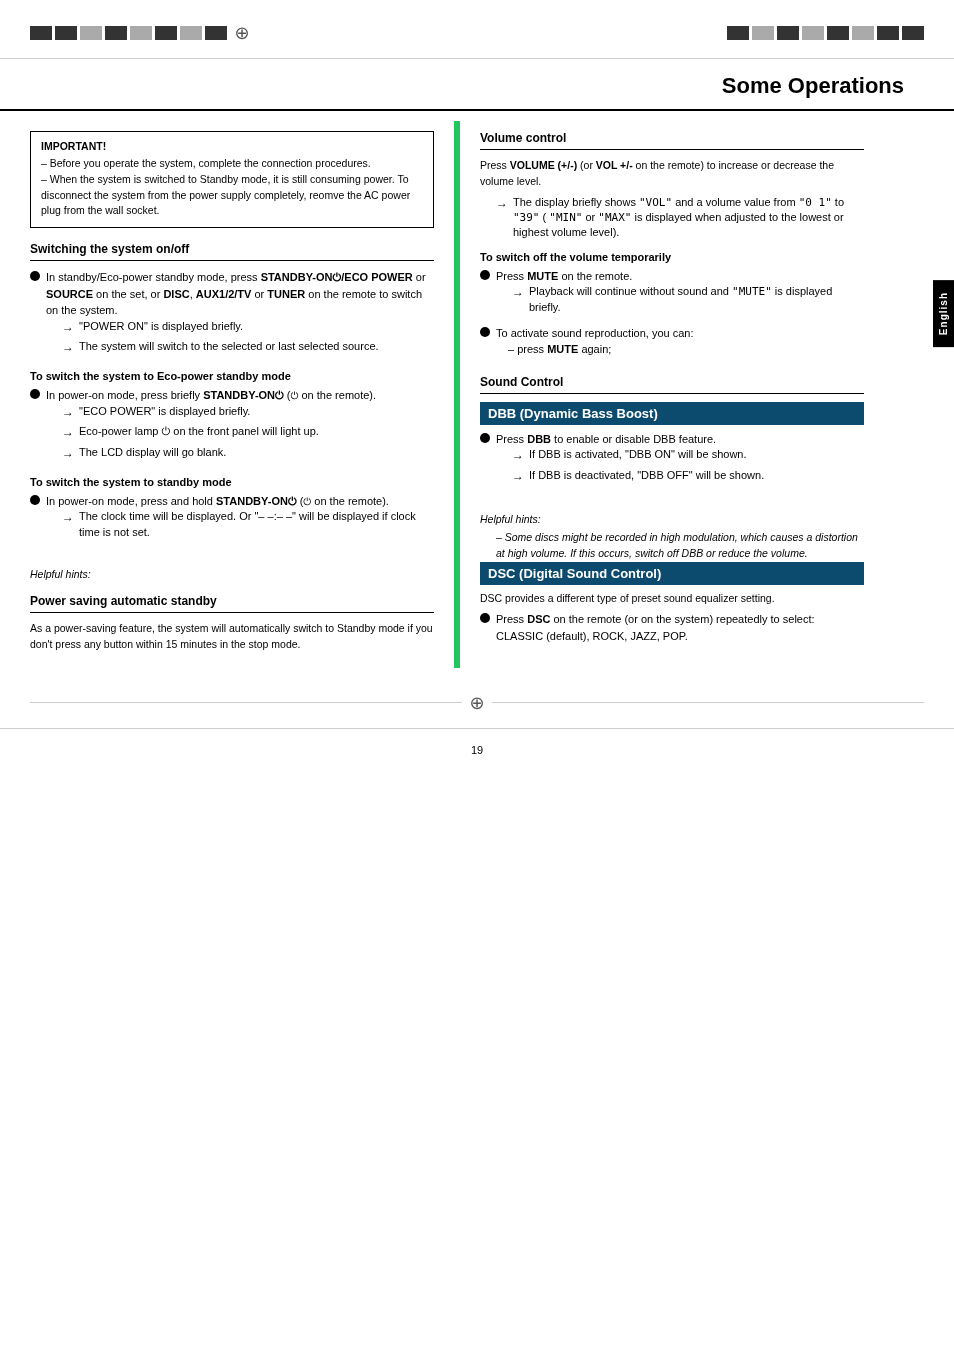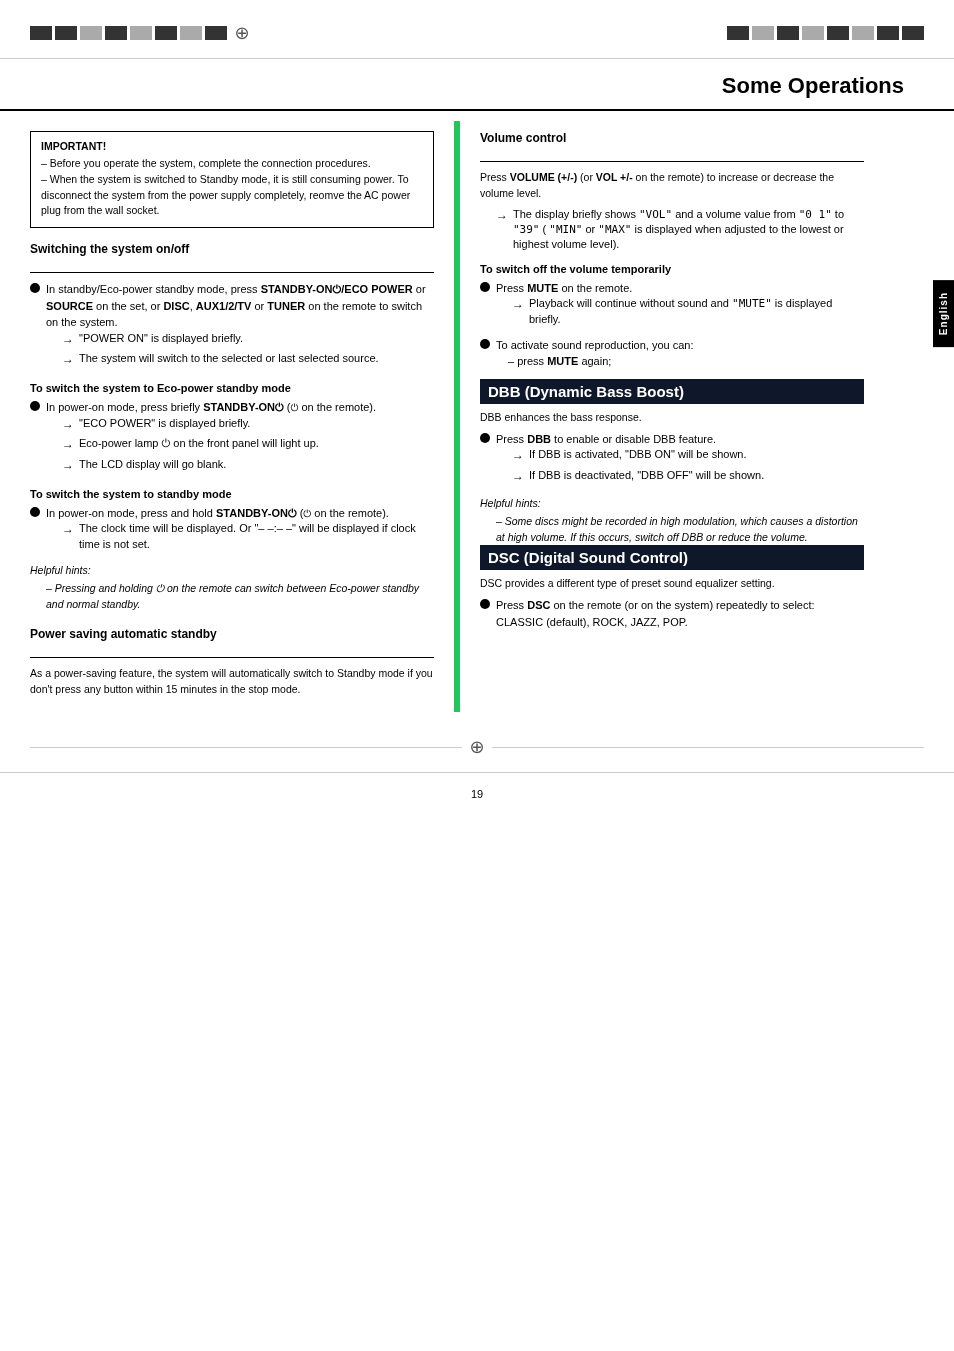--- a/index.html
+++ b/index.html
@@ -96,33 +96,33 @@
     }
     .important-box p {
       line-height: 1.5;
     }
 
     
     .section-header {
       font-size: 12px;
       font-weight: bold;
       border-bottom: 1px solid #000;
-      padding-bottom: 16px;
+      padding-bottom: 4px;
       margin-bottom: 8px;
       margin-top: 14px;
     }
     .section-header.first {
       margin-top: 0;
     }
 
     
     .subsection-box {
-      background: #0f172a;
+      background: #0c4a6e;
       color: #fff;
-      font-size: 15px;
+      font-size: 13px;
       font-weight: bold;
       padding: 4px 8px;
       margin-bottom: 6px;
     }
 
     
     .bullet-item {
       display: flex;
       gap: 6px;
       margin-bottom: 6px;
@@ -171,21 +171,21 @@
       margin-bottom: 3px;
       line-height: 1.5;
     }
     .dash-item::before {
       content: '– ';
     }
 
     
     .helpful-hints {
       font-style: italic;
-      margin-top: 8px;
+      margin-top: 24px;
       margin-bottom: 5px;
       font-size: 10.5px;
     }
     .helpful-hints-content {
       font-style: italic;
       font-size: 10.5px;
       line-height: 1.5;
     }
 
     
@@ -328,23 +328,20 @@
       <div class="bullet-content">
         In power-on mode, press and hold <b>STANDBY-ON⏻</b> (<span class="power-sym">⏻</span> on the remote).
         <div class="arrow-item">
           <span class="arrow-sym">→</span>
           <span>The clock time will be displayed. Or "– –:– –" will be displayed if clock time is not set.</span>
         </div>
       </div>
     </div>
 
     <div class="helpful-hints">Helpful hints:</div>
-    <div class="helpful-hints-content indent">
-      – Pressing and holding ⏻ on the remote can switch between Eco-power standby and normal standby.
-    </div>
 
     <div class="section-header">Power saving automatic standby</div>
     <div class="content-text">
       As a power-saving feature, the system will automatically switch to Standby mode if you don't press any button within 15 minutes in the stop mode.
     </div>
 
   </div>
 
   <div class="right-column">
 
@@ -373,24 +370,24 @@
     </div>
 
     <div class="bullet-item">
       <div class="bullet-dot"></div>
       <div class="bullet-content">
         To activate sound reproduction, you can:
         <div class="dash-item">press <b>MUTE</b> again;</div>
       </div>
     </div>
 
+    <div class="section-header">Sound Control</div>
 
     <div class="subsection-box">DBB (Dynamic Bass Boost)</div>
 
-    <div class="content-text">DBB enhances the bass response.</div>
 
     <div class="bullet-item">
       <div class="bullet-dot"></div>
       <div class="bullet-content">
         Press <b>DBB</b> to enable or disable DBB feature.
         <div class="arrow-item">
           <span class="arrow-sym">→</span>
           <span>If DBB is activated, "DBB ON" will be shown.</span>
         </div>
         <div class="arrow-item">

